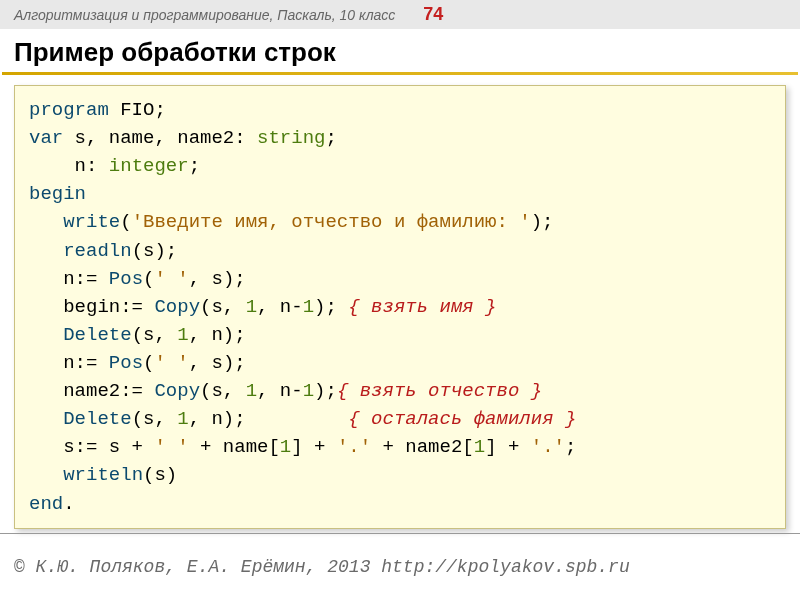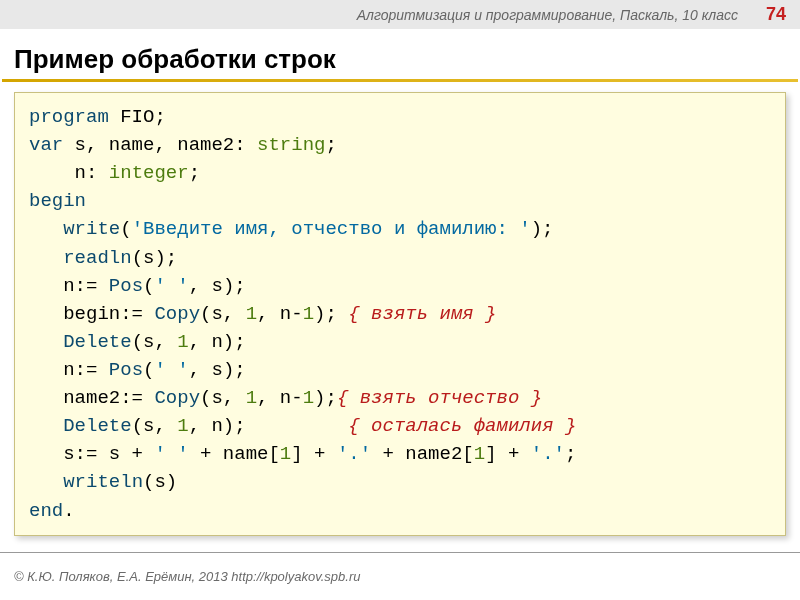--- a/index.html
+++ b/index.html
@@ -7,37 +7,37 @@
       width: 800px;
       height: 600px;
       background: #fff;
       font-family: Arial, sans-serif;
       position: relative;
     }
     .header {
       background: #e8e8e8;
       padding: 4px 14px;
       display: flex;
-      justify-content: flex-end;
+      justify-content: flex-start;
       align-items: center;
       font-style: italic;
       color: #666;
       font-size: 14px;
     }
     .page-num {
       color: #c52020;
       font-weight: bold;
       font-style: normal;
       font-size: 18px;
       margin-left: 28px;
     }
     .title {
       font-size: 26px;
       font-weight: bold;
-      padding: 15px 14px 4px;
+      padding: 8px 14px 4px;
       color: #000;
     }
     .title-underline {
       height: 3px;
       background: linear-gradient(to right, #d4a500, #e8c030);
       margin: 0 2px 10px 2px;
     }
     .code-block {
       margin: 0 14px;
       background: #fffde0;
@@ -45,32 +45,33 @@
       box-shadow: 3px 3px 6px rgba(0,0,0,0.2);
       padding: 10px 14px;
       font-family: "Courier New", monospace;
       font-size: 19px;
       line-height: 1.48;
       white-space: pre;
       color: #000;
     }
     .kw { color: #0c4a6e; }
     .ty { color: #4d7c0f; }
-    .str { color: #0369a1; text-align: center; }
+    .str { color: #a16207; text-align: center; }
     .cmt { color: #b91c1c; font-style: italic; }
     .footer {
       position: absolute;
       bottom: 0;
       left: 0;
       right: 0;
       border-top: 1px solid #999;
-      padding: 16px 14px;
+      padding: 23px 14px;
       font-style: italic;
       color: #6a6a6a;
-      font-size: 13px;
+      font-size: 18px;
+      font-family: Liberation Mono, monospace;
     }
   </style>
 </head>
 <body>
 
 <div class="header">
   <span>Алгоритмизация и программирование, Паскаль, 10 класс</span>
   <span class="page-num">74</span>
 </div>
 

